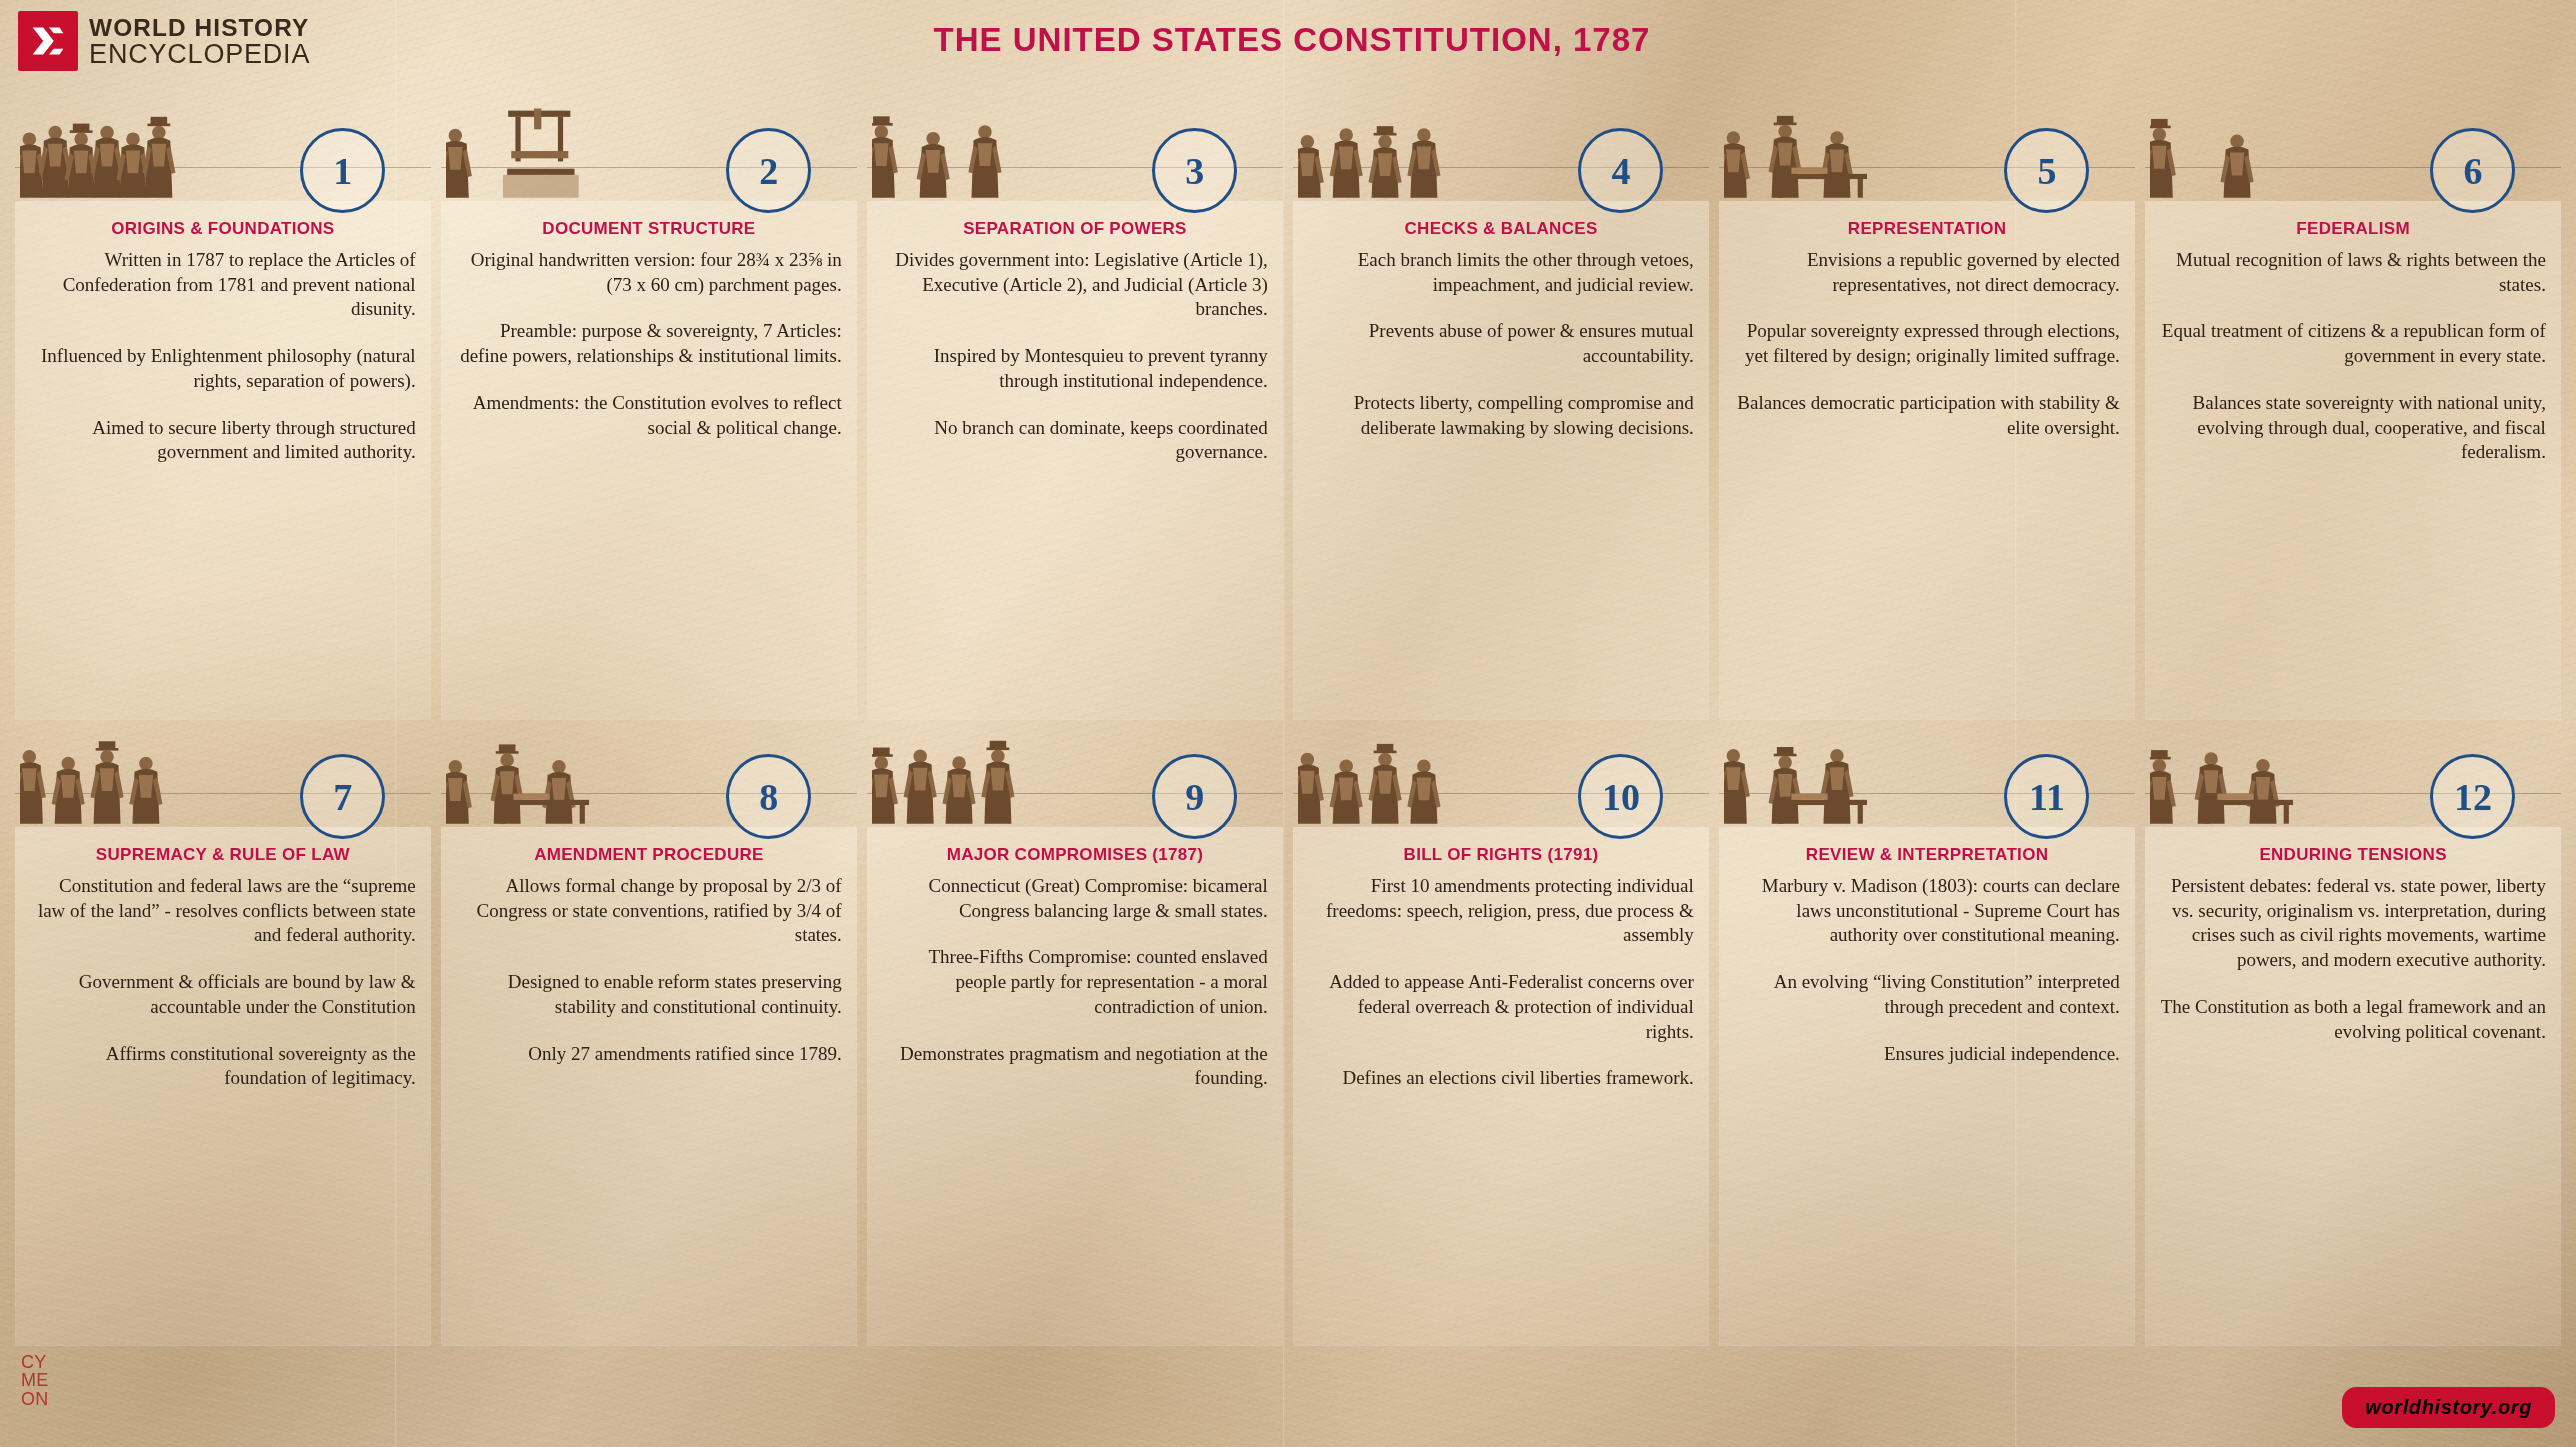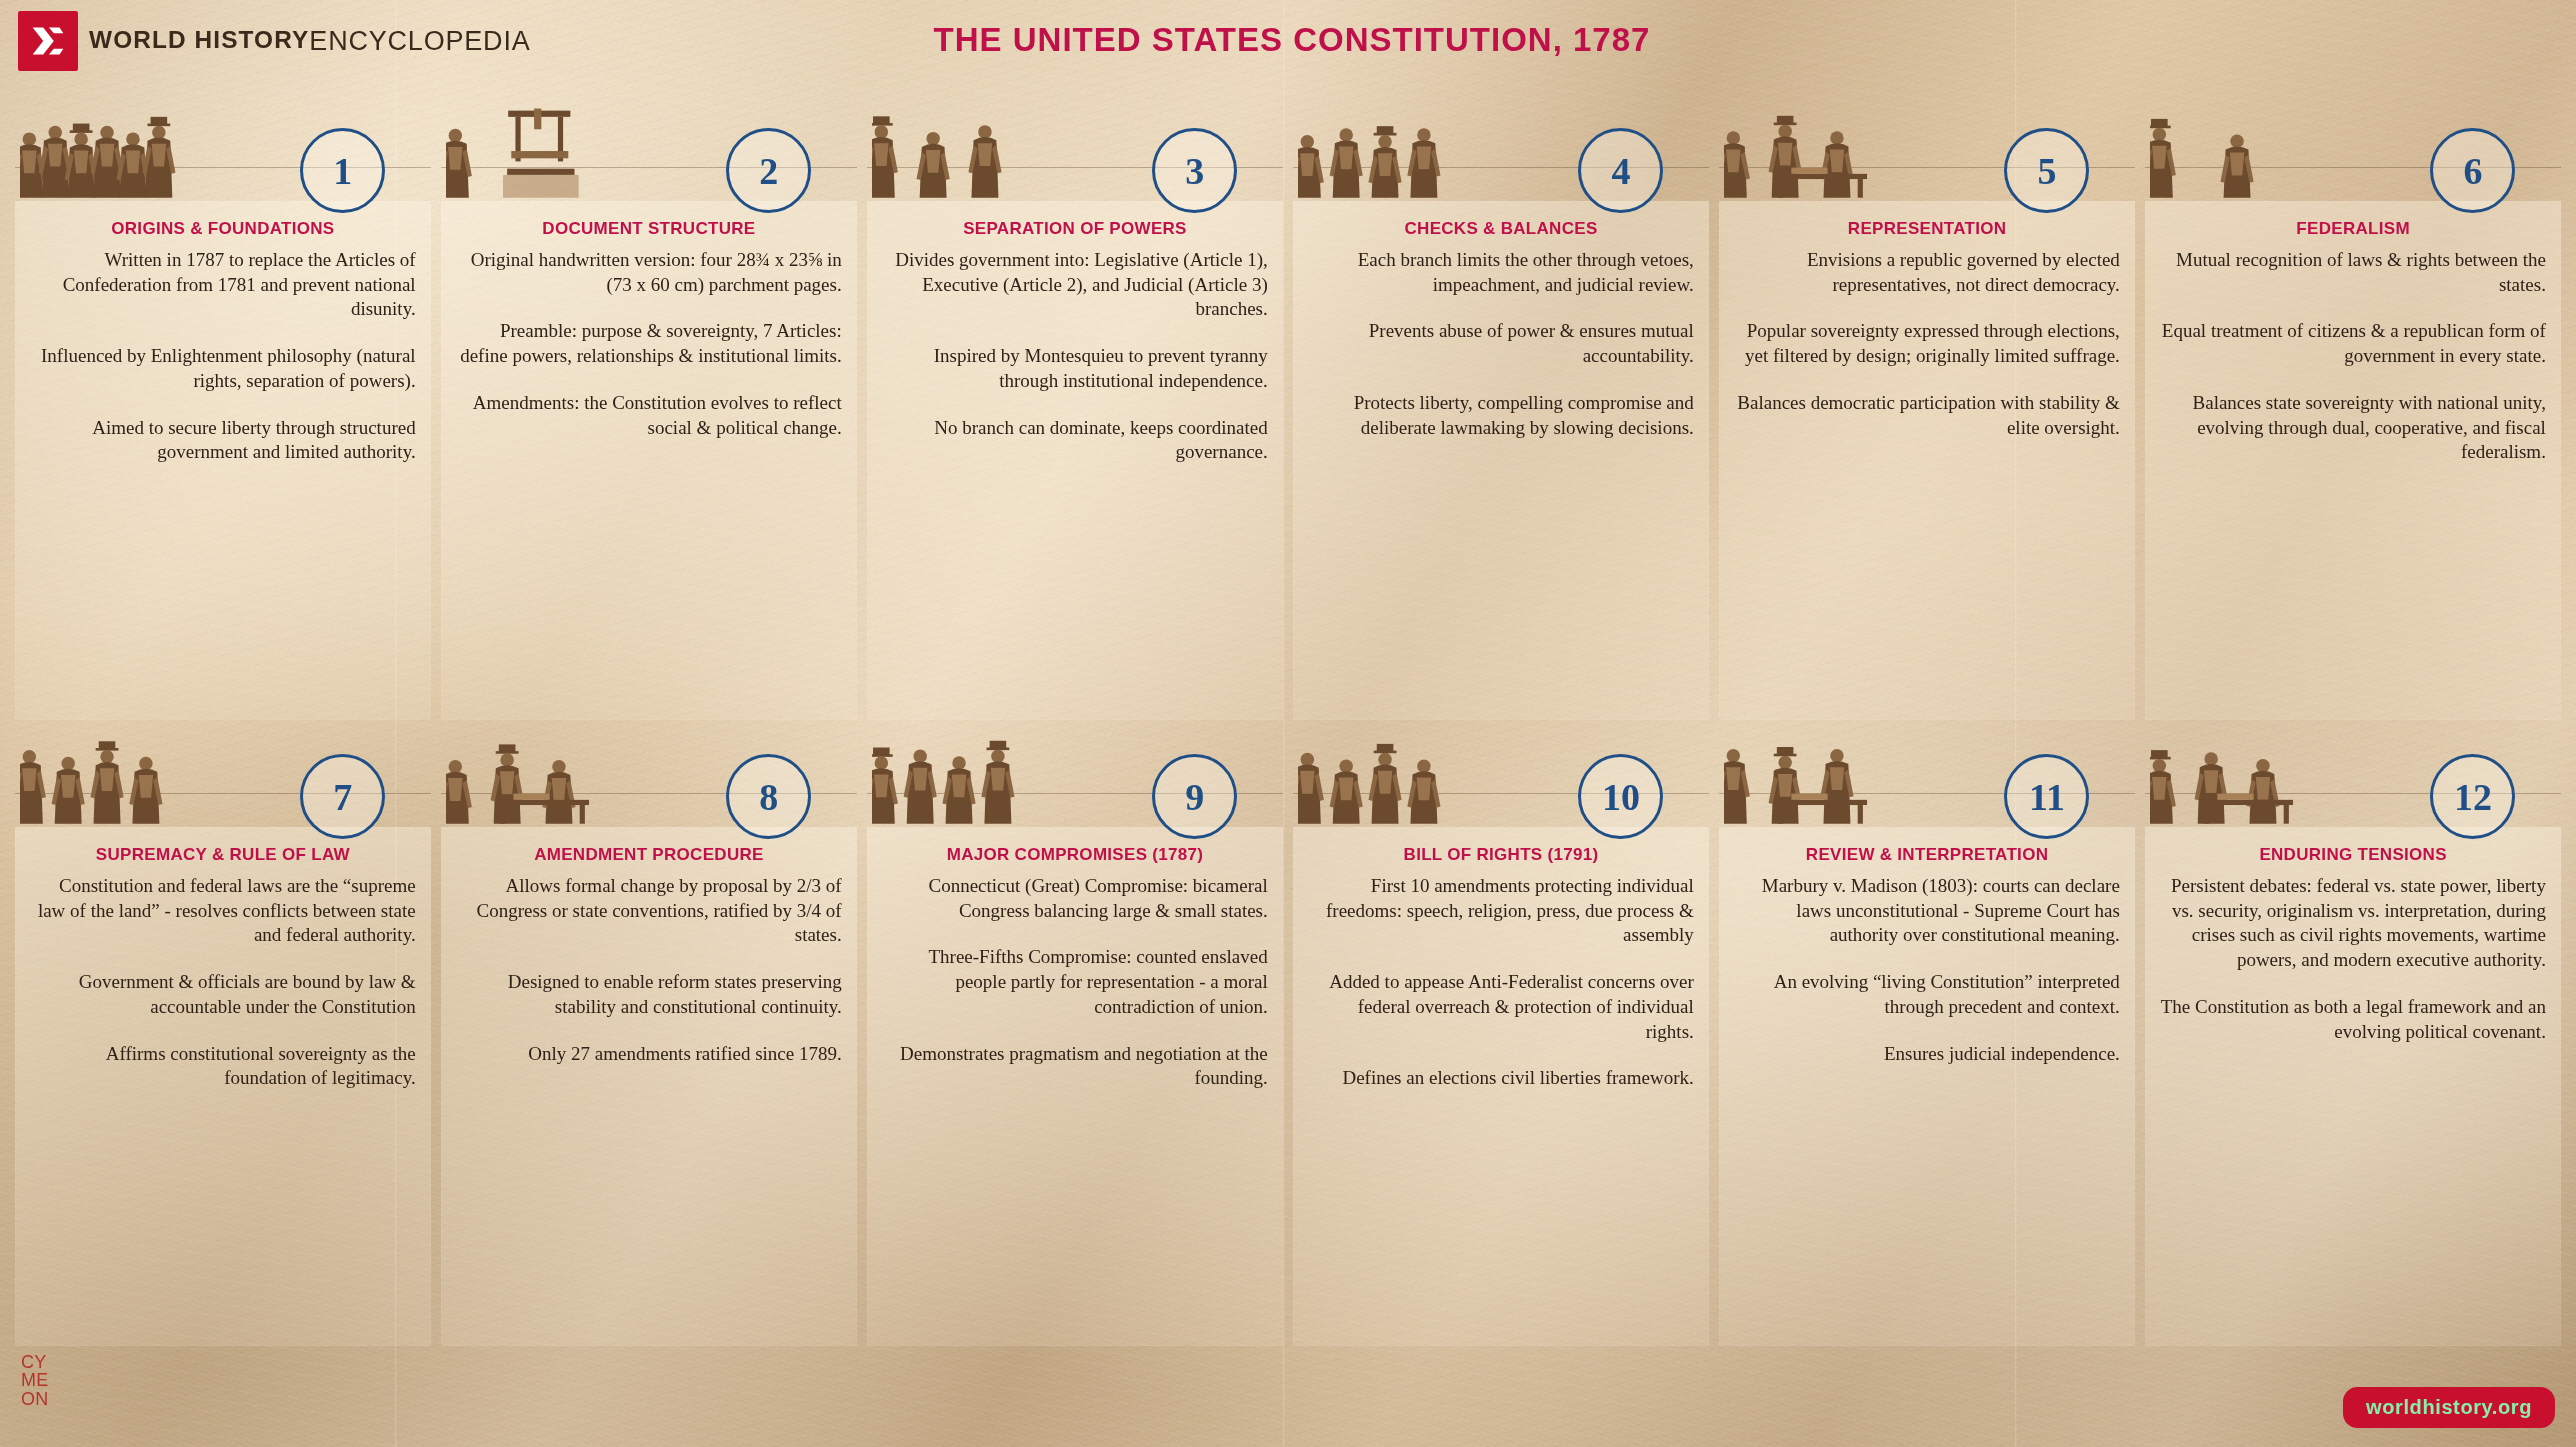--- a/index.html
+++ b/index.html
@@ -54,20 +54,21 @@
     z-index: 5;
   }
   .logo-mark {
     width: 60px; height: 60px;
     background: #c8102e;
     display: flex; align-items: center; justify-content: center;
     border-radius: 2.1px;
   }
   .logo-text {
     display: flex;
+    flex-direction: column;
     line-height: 1.04;
     font-family: "Liberation Sans", sans-serif;
     color: #3a2a1c;
   }
   .logo-text .l1 {
     font-size: 24.4px;
     font-weight: 700;
     letter-spacing: 1.1px;
   }
   .logo-text .l2 {
@@ -183,28 +184,29 @@
     line-height: 1.02;
     color: #b4352c;
     letter-spacing: 0.3px;
     z-index: 5;
   }
   .url-pill {
     position: absolute;
     right: 21px;
     bottom: 18.7px;
     background: #c8102e;
-    color: #86efac;
+    color: #000000;
     font-family: "Liberation Sans", sans-serif;
     font-weight: 700;
     font-size: 20px;
     letter-spacing: 0.6px;
     padding: 9.3px 23px;
     border-radius: 14.5px;
     z-index: 5;
+    font-style: italic;
   }
 </style>
 </head>
 <body>
 
 <div class="poster">
   <div class="grain"></div>
   <div class="crease" style="left:395px;top:0;height:1447px;"></div>
   <div class="crease" style="left:1283px;top:0;height:1447px;"></div>
   <div class="crease" style="left:2015px;top:0;height:1447px;"></div>

